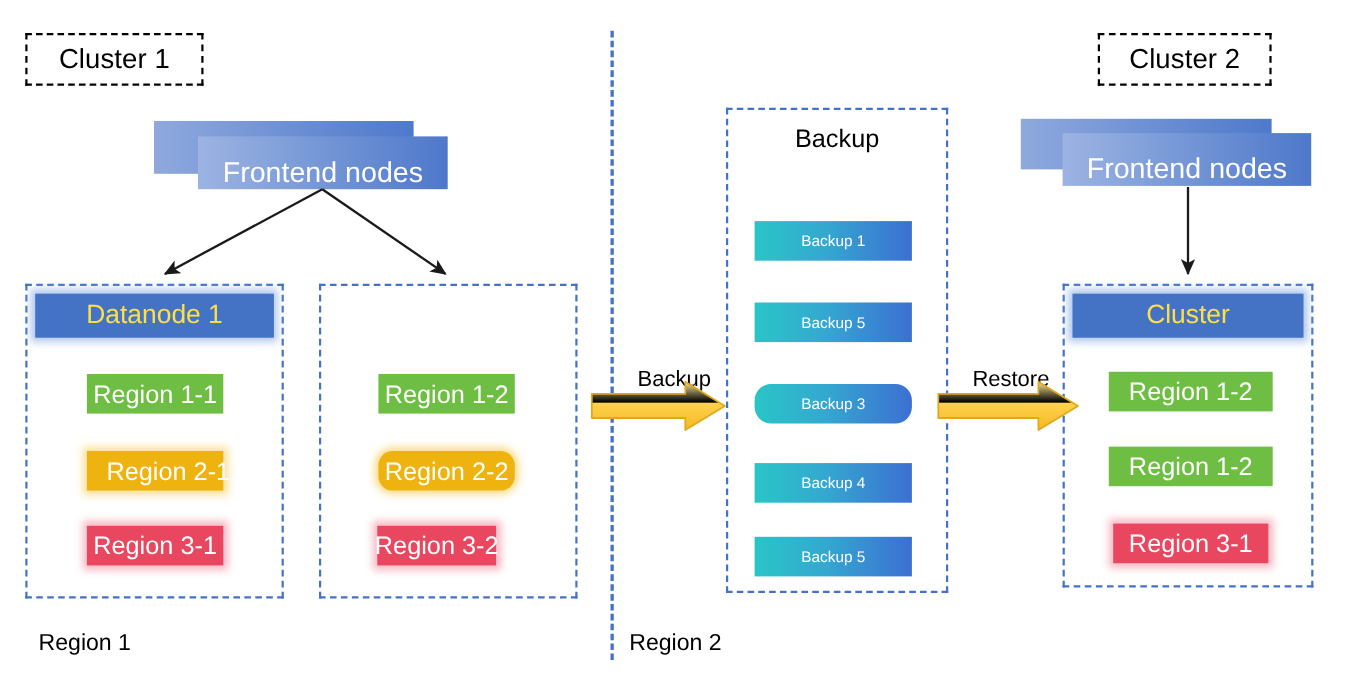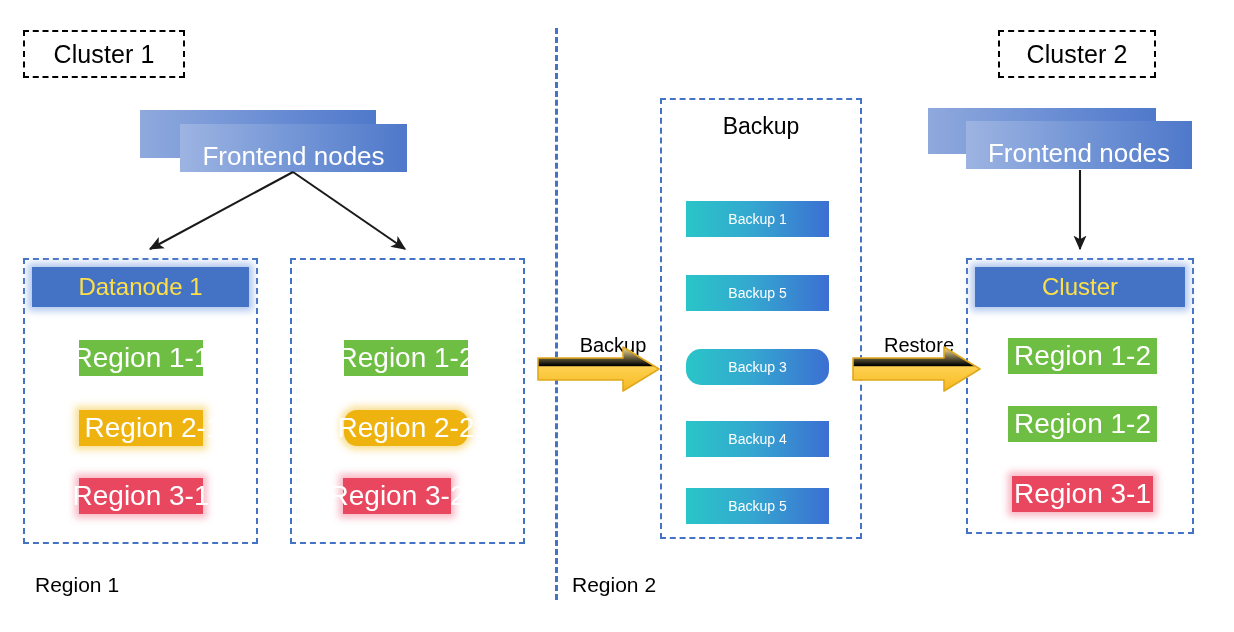--- a/index.html
+++ b/index.html
@@ -64,21 +64,21 @@
     font-size: 24px;
     display: flex;
     align-items: center;
     justify-content: center;
     box-shadow: 0 0 7px 4px rgba(165,190,235,0.85);
   }
 
   
   .region {
     color: #ffffff;
-    font-size: 28px;
+    font-size: 23px;
     display: flex;
     align-items: center;
     justify-content: center;
     white-space: nowrap;
   }
   .region.green  { background: #6FBE44; }
   .region.yellow { background: #EFB310; box-shadow: 0 0 7px 4px rgba(248,221,140,0.9); }
   .region.red    { background: #E8475F; box-shadow: 0 0 7px 4px rgba(247,175,188,0.9); }
 
   

